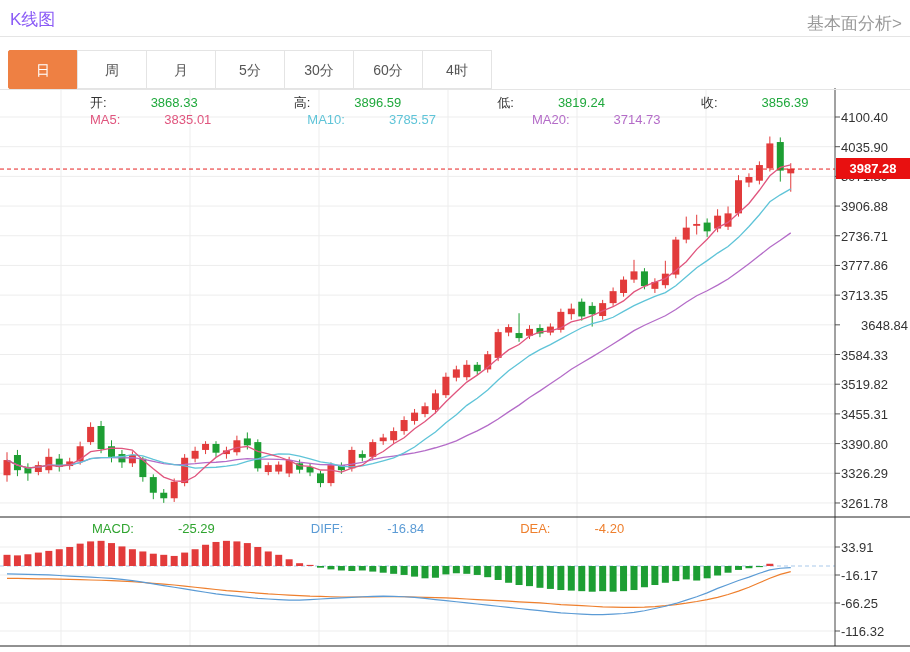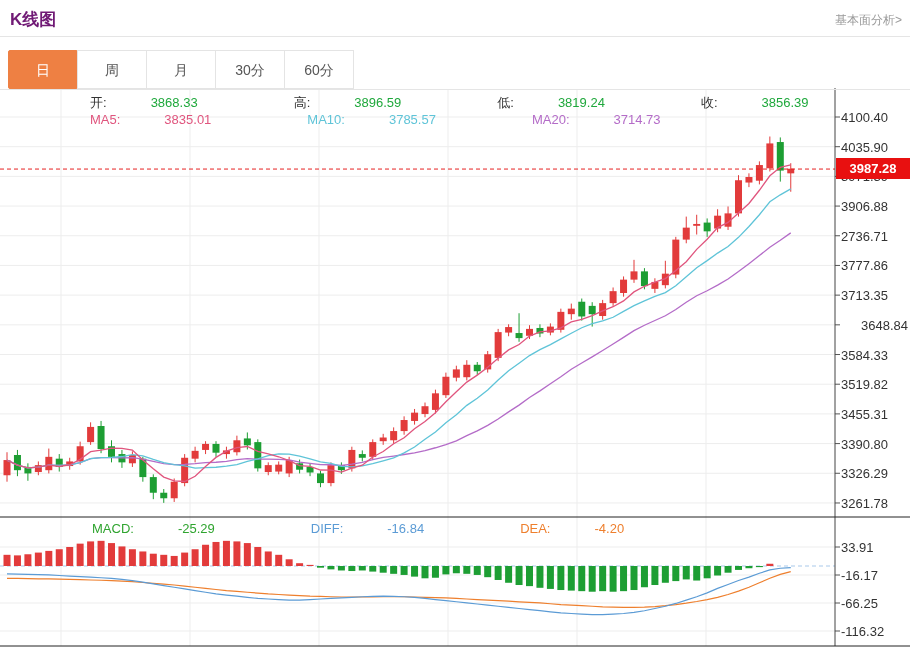--- a/index.html
+++ b/index.html
@@ -1,20 +1,20 @@
 <!DOCTYPE html>
 <html><head>
 <meta charset="utf-8">
 <style>
   html,body{margin:0;padding:0;background:#fff;}
   body{width:910px;height:652px;position:relative;overflow:hidden;
        font-family:"Liberation Sans","DejaVu Sans",sans-serif;-webkit-font-smoothing:antialiased;}
   .hairline{position:absolute;left:0;right:0;height:1px;background:#e5e5e5;}
-  #page-title{position:absolute;left:10px;top:8px;font-size:17px;font-weight:bold;color:#701a75;}
-  #fund-link{position:absolute;right:8px;top:12px;font-size:12px;color:#999;cursor:pointer;text-decoration:none;}
+  #page-title{position:absolute;left:10px;top:8px;font-size:17px;font-weight:normal;color:#8b5cf6;}
+  #fund-link{position:absolute;right:8px;top:12px;font-size:17px;color:#999;cursor:pointer;text-decoration:none;}
   #tab-bar{position:absolute;left:8px;top:50px;display:flex;z-index:5;}
   .tab{width:70px;height:39px;line-height:39px;text-align:center;font-size:14px;color:#555;
        background:#fff;border:1px solid #e4e4e4;margin-left:-1px;box-sizing:border-box;cursor:pointer;}
   .tab:first-child{margin-left:0;}
   .tab.active{background:#ee8043;border-color:#ee8043;color:#fff;border-radius:2px;}
   #chart-svg{position:absolute;left:0;top:0;width:910px;height:652px;}
   .legend-row{position:absolute;font-size:13px;white-space:nowrap;z-index:4;}
   .legend-row span{margin-right:4px;margin-left:40px;}
   .legend-row .pair{margin-right:12px;}
   .ylab{position:absolute;left:841px;font-size:13px;color:#333;height:15px;line-height:15px;z-index:2;}
@@ -26,22 +26,24 @@
 
 <div id="page-title">K线图</div>
 <a id="fund-link">基本面分析&gt;</a>
 <div class="hairline" style="top:36px;"></div>
 <div class="hairline" style="top:89px;z-index:1;"></div>
 
 <div id="tab-bar">
     <div class="tab active">日</div>
     <div class="tab">周</div>
     <div class="tab">月</div>
+    <div class="tab">5分</div>
     <div class="tab">30分</div>
     <div class="tab">60分</div>
+    <div class="tab">4时</div>
   </div>
 
 <svg id="chart-svg" xmlns="http://www.w3.org/2000/svg">
     <line x1="61" y1="90" x2="61" y2="646" stroke="#ededed" stroke-width="1"></line>
     <line x1="190" y1="90" x2="190" y2="646" stroke="#ededed" stroke-width="1"></line>
     <line x1="319" y1="90" x2="319" y2="646" stroke="#ededed" stroke-width="1"></line>
     <line x1="448" y1="90" x2="448" y2="646" stroke="#ededed" stroke-width="1"></line>
     <line x1="577" y1="90" x2="577" y2="646" stroke="#ededed" stroke-width="1"></line>
     <line x1="706" y1="90" x2="706" y2="646" stroke="#ededed" stroke-width="1"></line>
     <line x1="0" y1="117" x2="835" y2="117" stroke="#ededed" stroke-width="1"></line>

